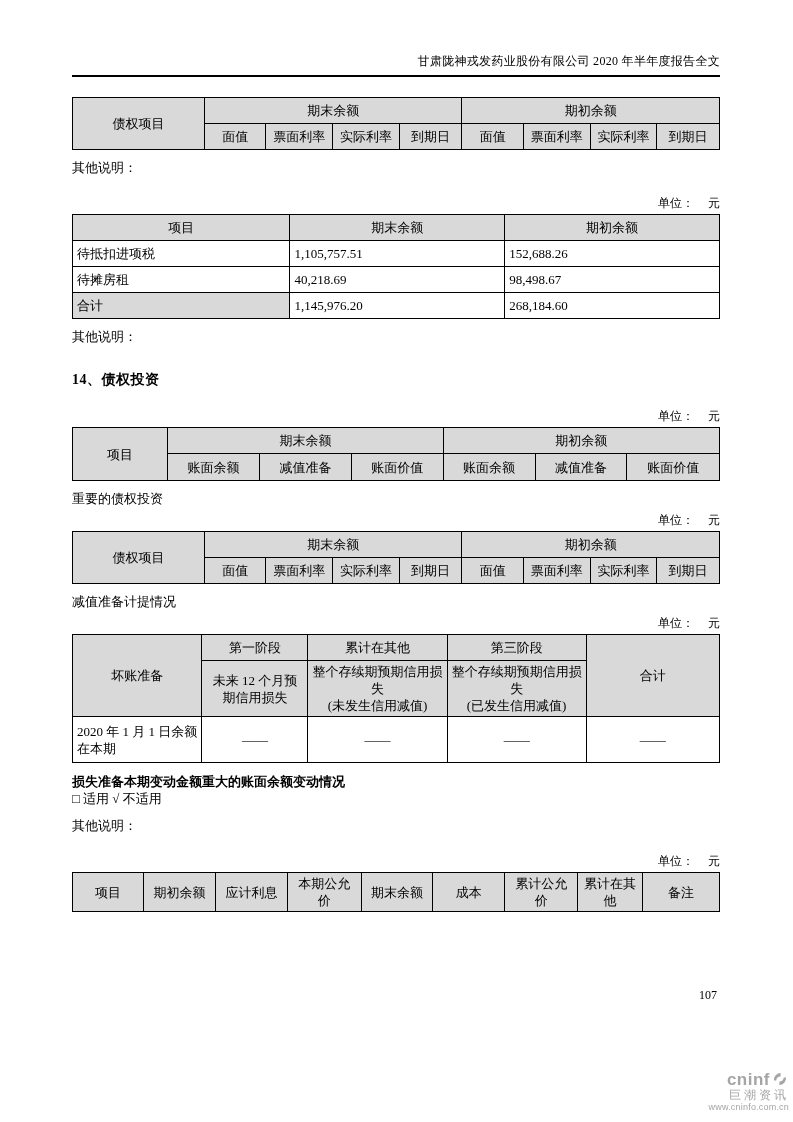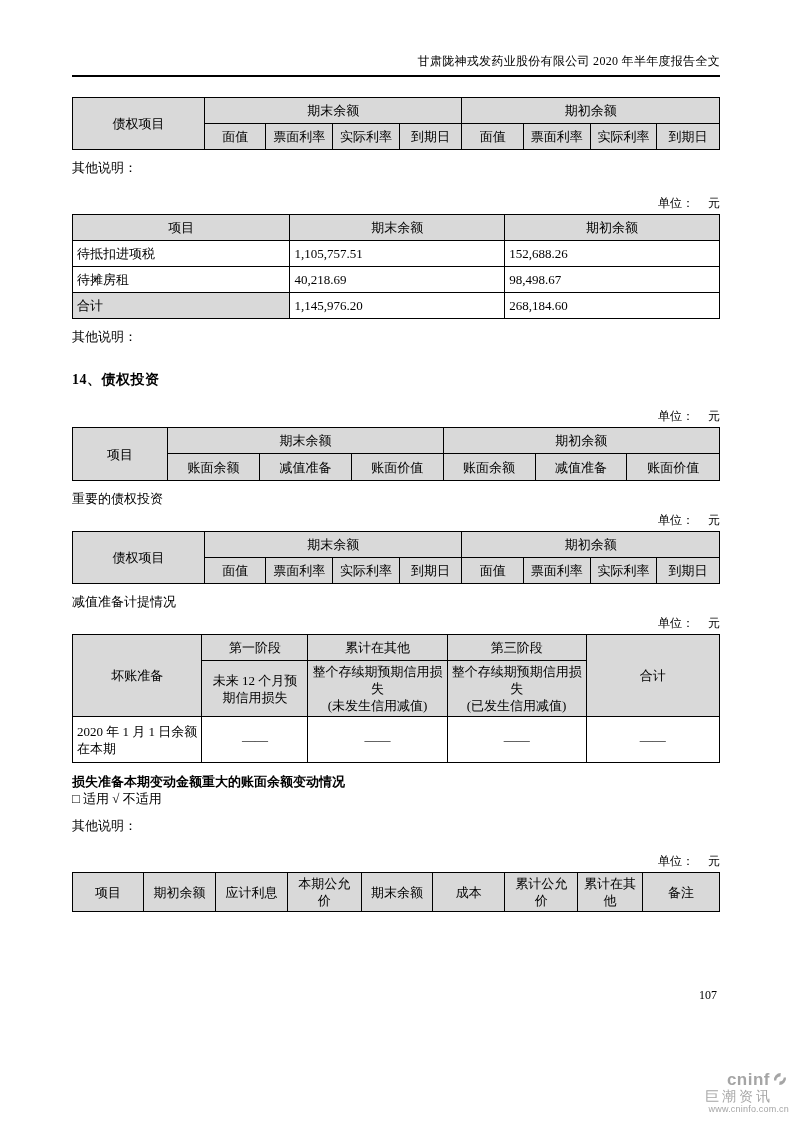--- a/index.html
+++ b/index.html
@@ -72,21 +72,21 @@
     right: 4px;
     width: 92px;
     text-align: right;
     color: #a5a5a5;
     font-family: "Liberation Sans", "DejaVu Sans", sans-serif;
     line-height: 1;
   }
   .logo-row { display: flex; align-items: center; justify-content: flex-end; gap: 1px; }
   .logo-brand { font-size: 17px; font-weight: bold; letter-spacing: 0.5px; }
   .logo-swirl { width: 18px; height: 18px; }
-  .logo-cn { font-size: 14px; letter-spacing: 3px; margin-top: 1px; margin-right: 16px; }
+  .logo-cn { font-size: 12px; letter-spacing: 3px; margin-top: 1px; }
   .logo-url { font-size: 9px; margin-top: 2px; letter-spacing: 0.2px; }
 </style>
 </head>
 <body>
 
 <div class="page">
   <div class="content">
 
     <div class="doc-header">
       <span>甘肃陇神戎发药业股份有限公司 2020 年半年度报告全文</span>

